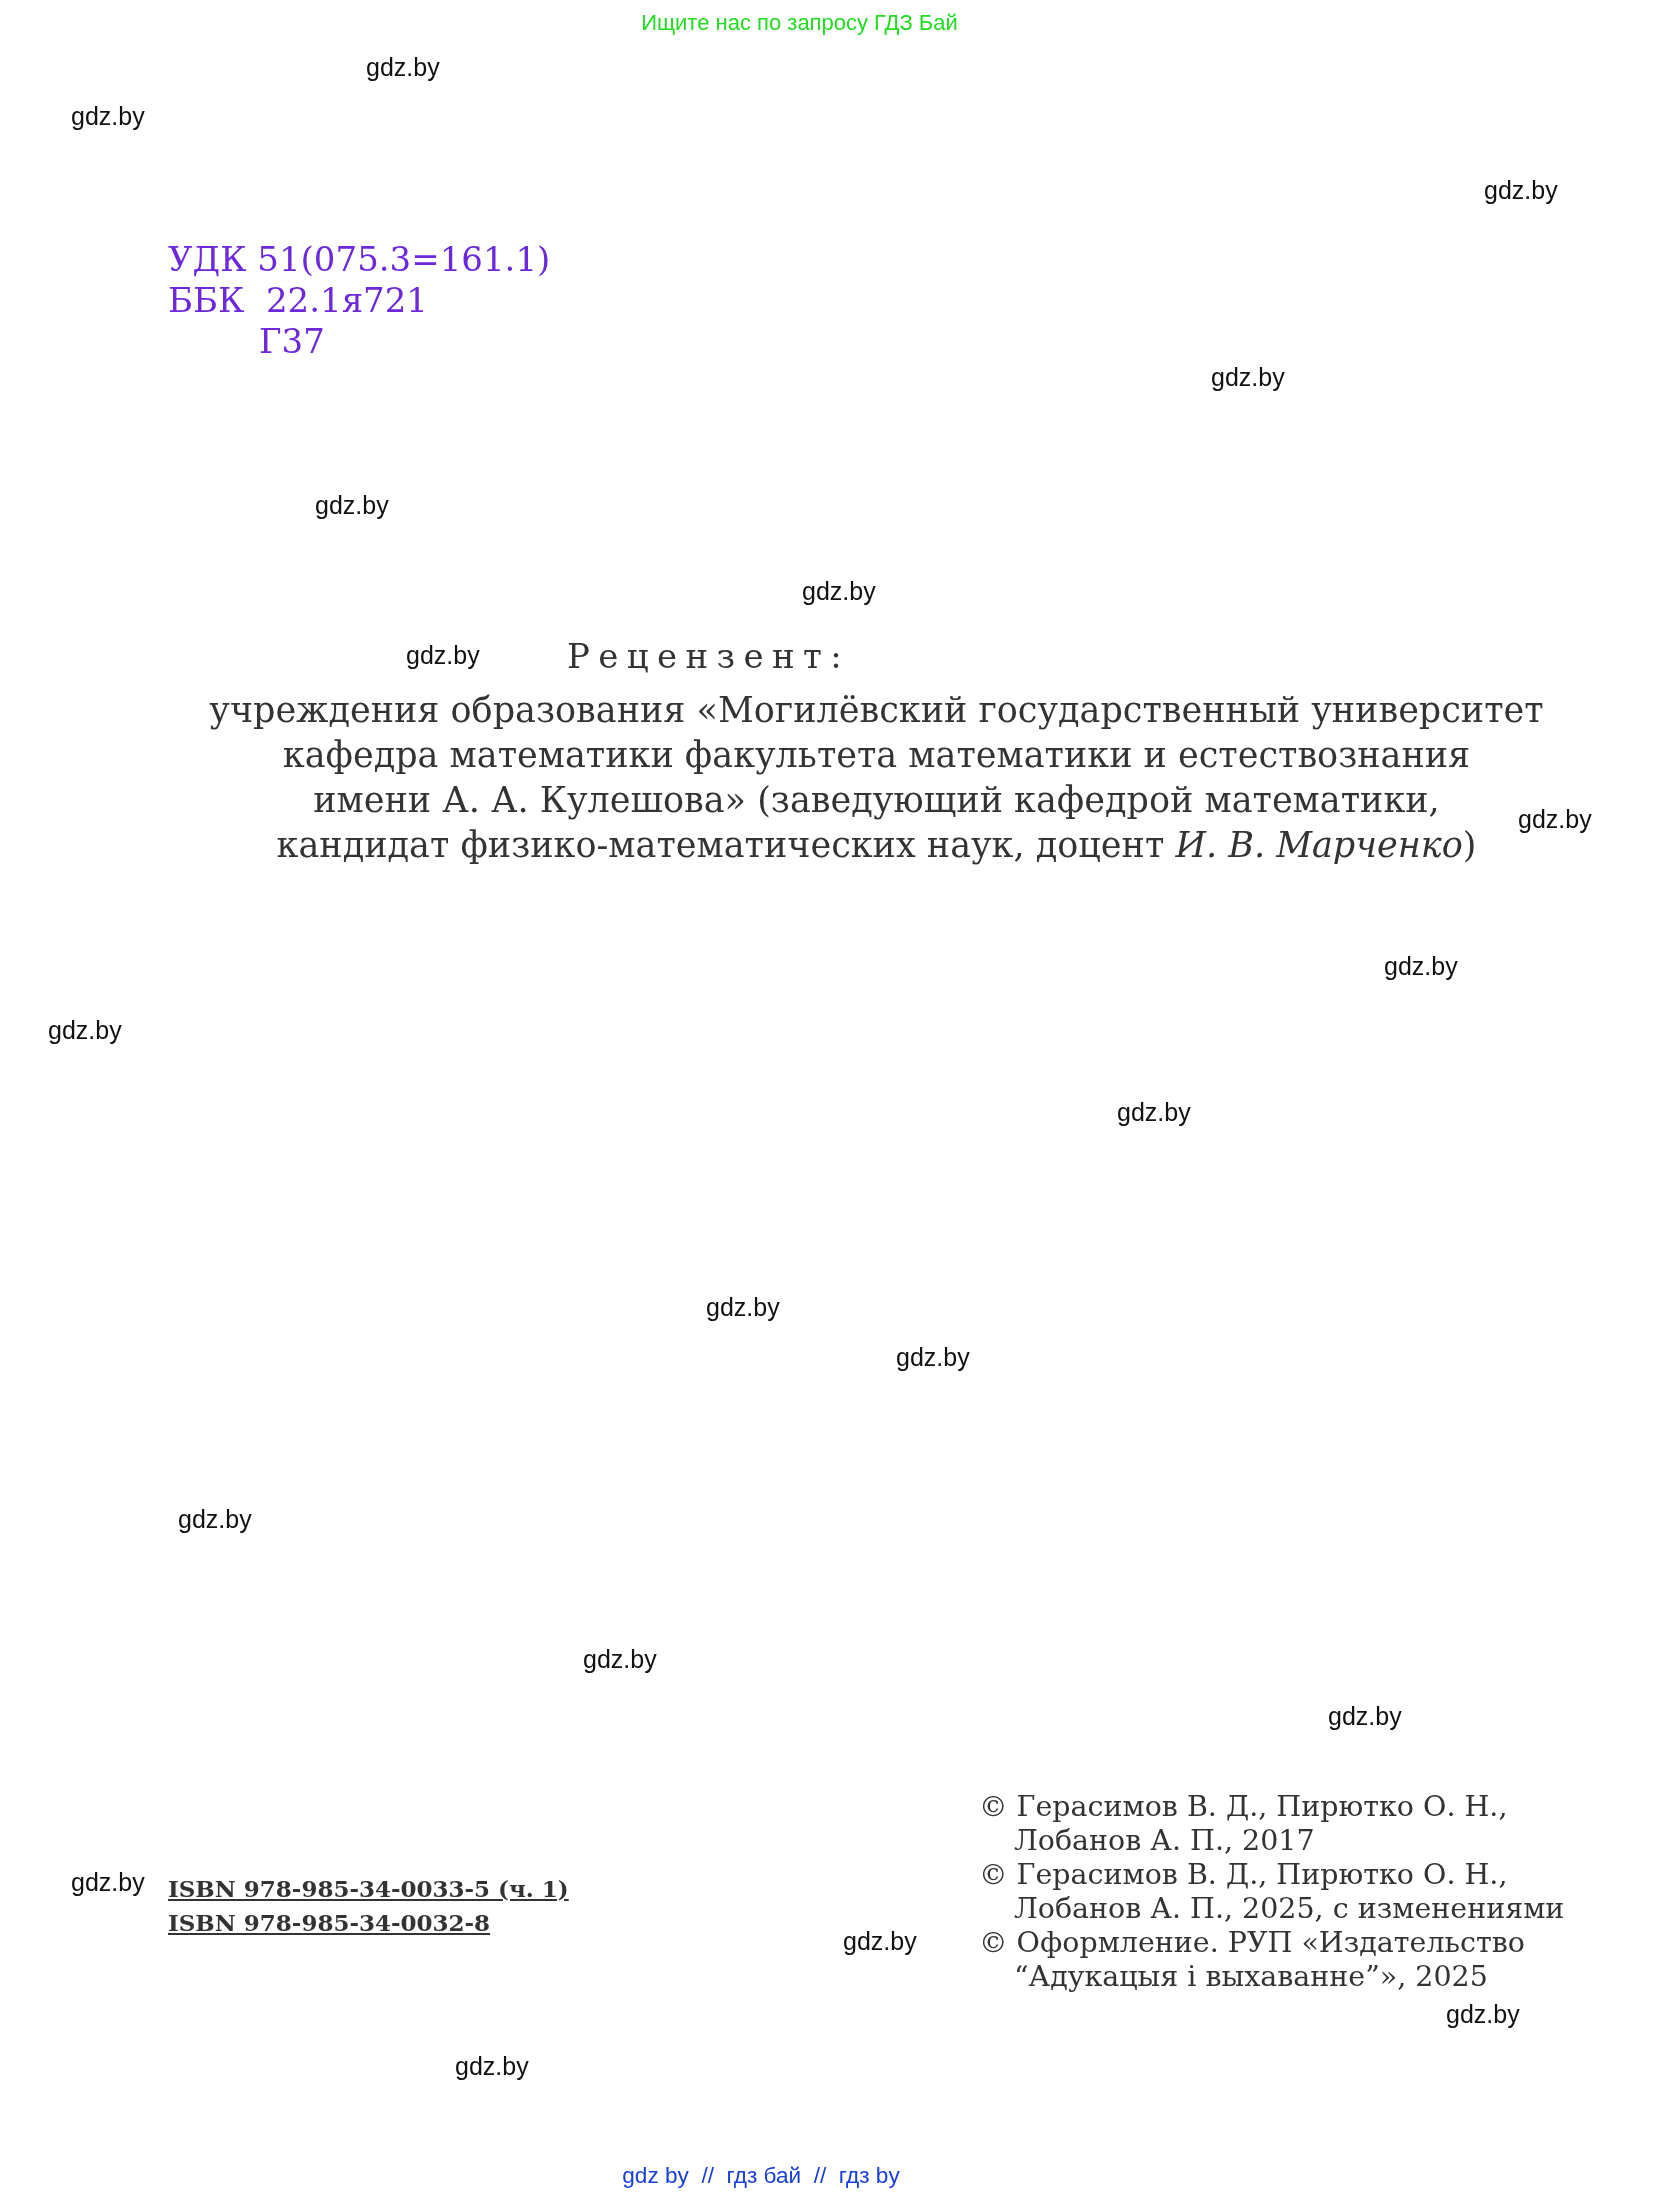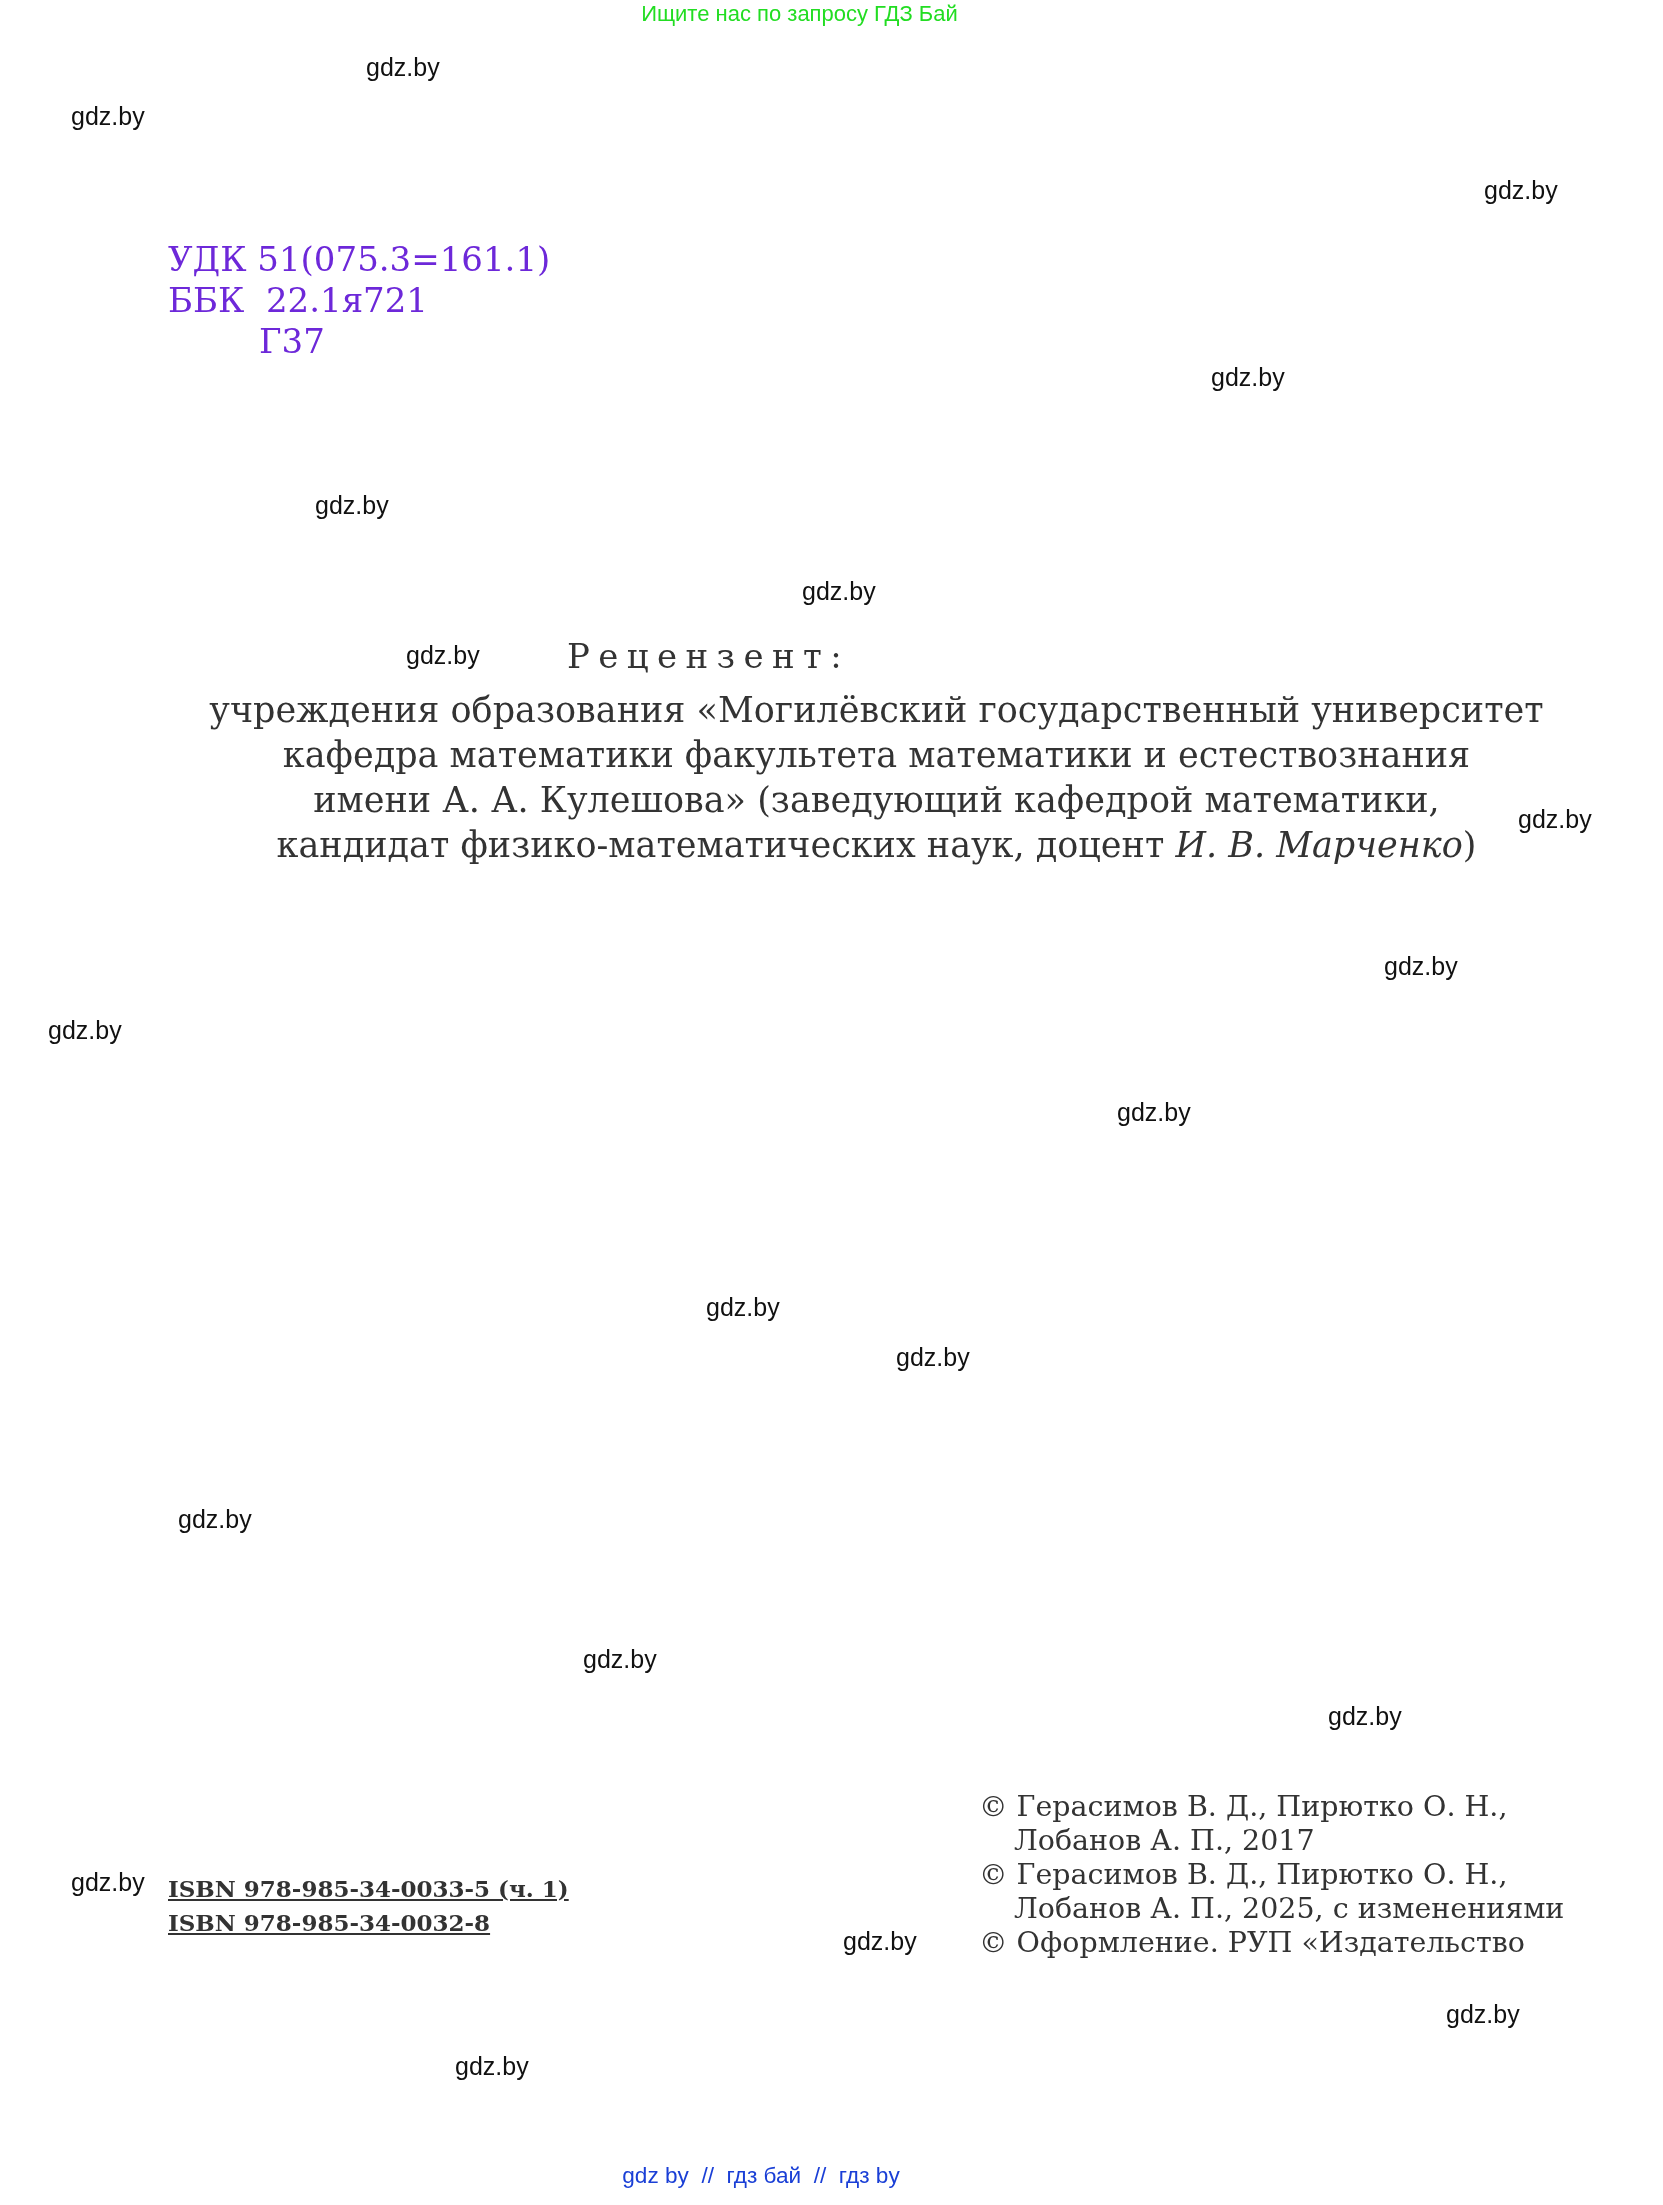--- a/index.html
+++ b/index.html
@@ -1,17 +1,17 @@
 <!DOCTYPE html>
 <html style="font-size:13.4px"><head>
 <meta charset="utf-8">
 <style>
   html, body { margin:0; padding:0; background:#ffffff; }
   body { width:1664px; height:2205px; position:relative; overflow:hidden; font-family:"DejaVu Serif", serif; color:#222; }
-  .banner { position:absolute; top:1px; left:0; width:1599px; text-align:center; font-family:"Liberation Sans", sans-serif; font-size:22px; color:#22dd22; }
+  .banner { position:absolute; top:10px; left:0; width:1599px; text-align:center; font-family:"Liberation Sans", sans-serif; font-size:22px; color:#22dd22; }
   .wm { position:absolute; font-family:"Liberation Sans", sans-serif; font-size:25px; color:#111; white-space:nowrap; }
   .udc { position:absolute; left:168px; top:239px; font-size:34px; line-height:41px; color:#6d28d9; }
   .udc .row { white-space:pre; }
   .reviewer-title { position:absolute; top:636px; left:0; width:1417px; text-align:center; font-size:34px; letter-spacing:8.4px; color:#333; }
   .reviewer-body { position:absolute; top:688px; left:126px; width:1501px; text-align:center; font-size:35px; line-height:45px; color:#333; }
   .reviewer-body i { font-style:italic; }
   .isbn { position:absolute; left:168px; top:1872px; font-size:23px; line-height:34px; font-weight:bold; color:#333;text-decoration:underline; }
   .copy { position:absolute; left:979px; top:1790px; font-size:28.5px; line-height:34px; color:#333; }
   .copy .line { white-space:nowrap; }
   .copy .indent { padding-left:35px; }
@@ -61,16 +61,17 @@
   <div>ISBN 978-985-34-0033-5 (ч. 1)</div>
   <div>ISBN 978-985-34-0032-8</div>
 </div>
 
 <div class="copy">
   <div class="line">© Герасимов В. Д., Пирютко О. Н.,</div>
   <div class="line indent">Лобанов А. П., 2017</div>
   <div class="line">© Герасимов В. Д., Пирютко О. Н.,</div>
   <div class="line indent">Лобанов А. П., 2025, с изменениями</div>
   <div class="line">© Оформление. РУП «Издательство</div>
+  <div class="line indent">“Адукацыя і выхаванне”», 2025</div>
 </div>
 
 <div class="footer">gdz by  //  гдз бай  //  гдз by</div>
 
 
 </body></html>

